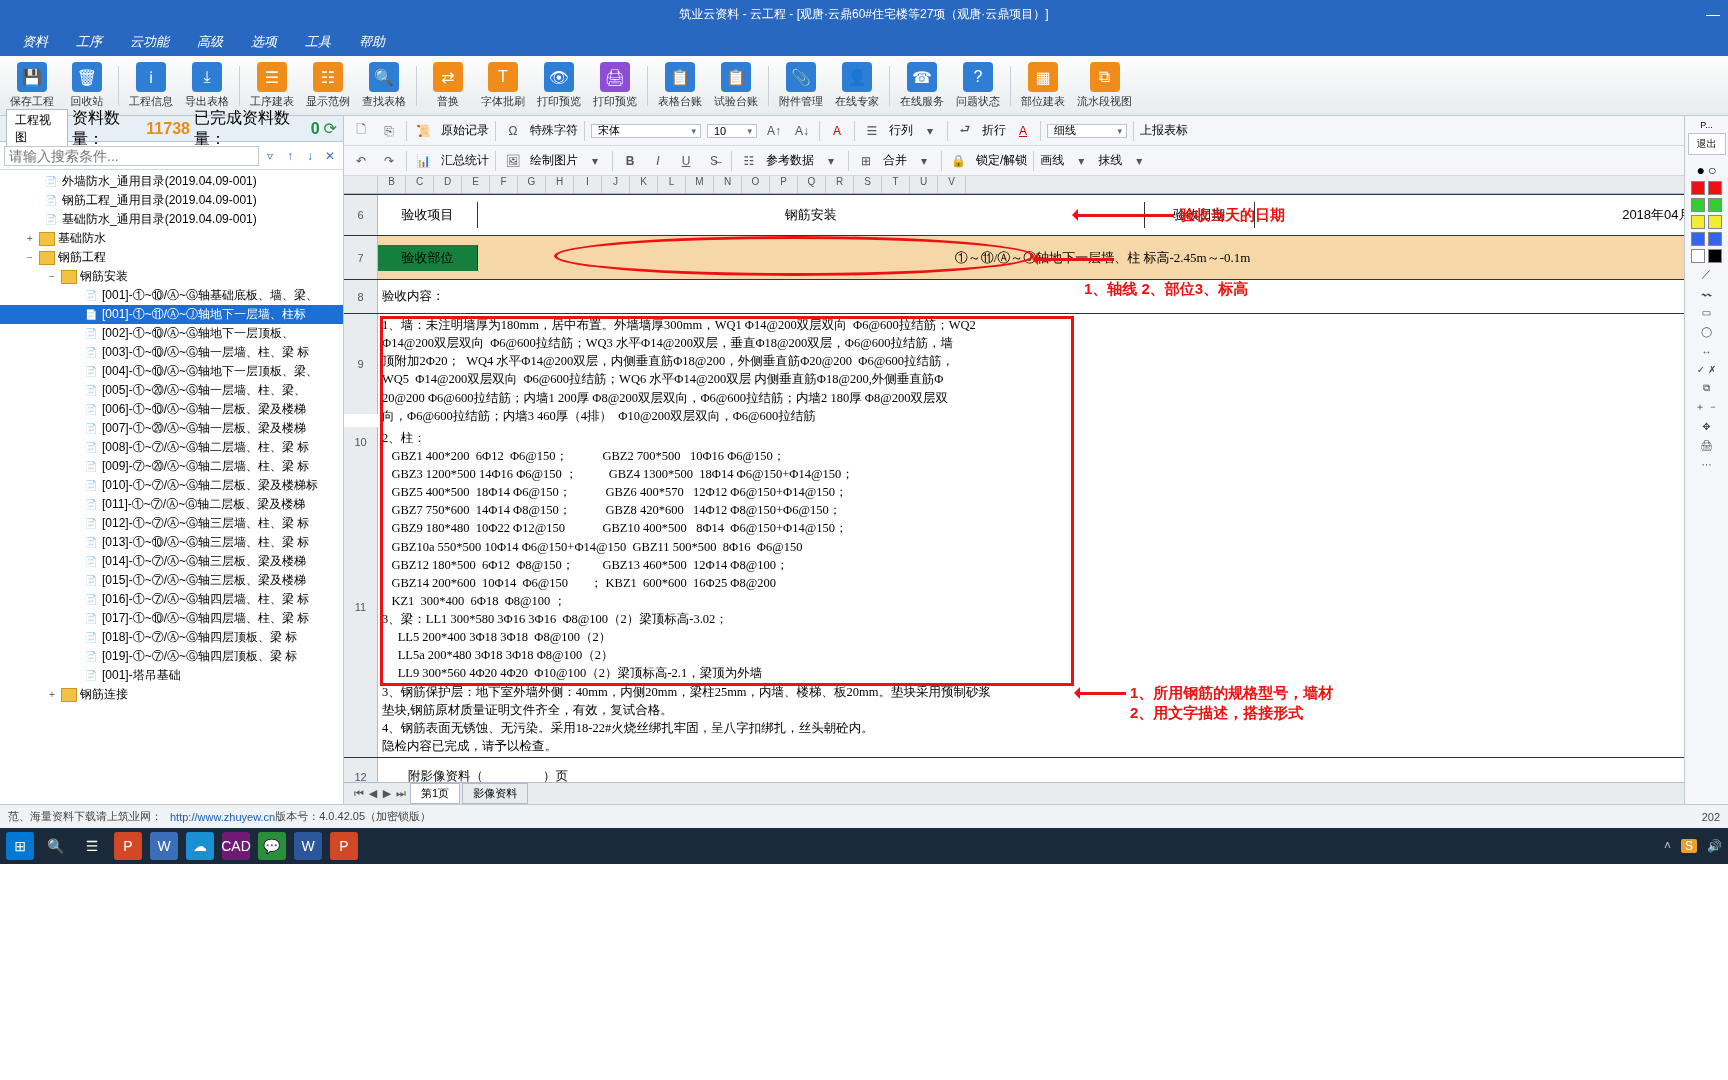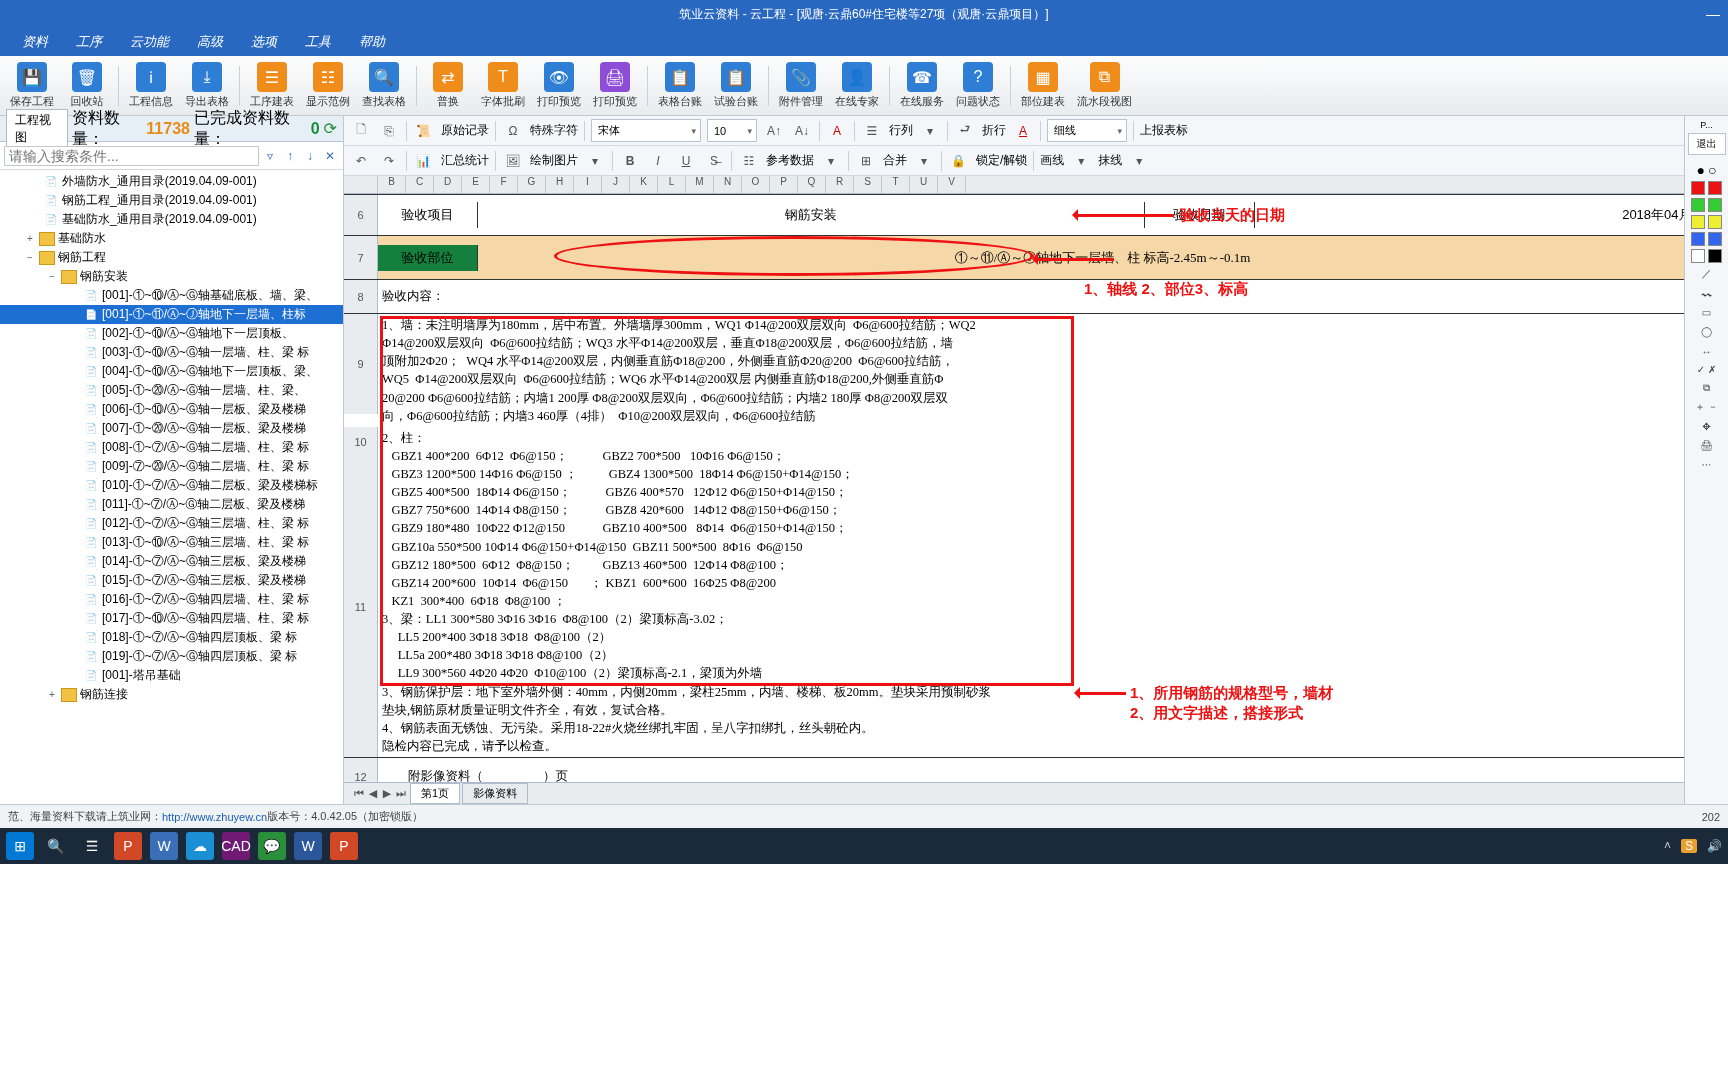--- a/index.html
+++ b/index.html
@@ -39,21 +39,21 @@
 .tree .nd.sel { background: #1e6fd4; color: #fff; }
 .tree .exp { width: 12px; font-size: 10px; color: #666; text-align: center; }
 .tree .folder { width: 16px; height: 14px; background: #f3c242; border: 1px solid #c89820; margin: 0 3px; }
 .tree .file { width: 14px; height: 14px; margin: 0 3px; display: inline-flex; align-items: center; justify-content: center; font-size: 10px; color: #2a8f3a; }
 
 
 .rightpane { flex: 1; display: flex; flex-direction: column; position: relative; }
 .ed-toolbar1 { height: 30px; background: #f4f6f9; border-bottom: 1px solid #d0d8e0; display: flex; align-items: center; padding: 0 6px; gap: 6px; font-size: 12px; }
 .ed-toolbar2 { height: 30px; background: #f4f6f9; border-bottom: 1px solid #d0d8e0; display: flex; align-items: center; padding: 0 6px; gap: 6px; font-size: 12px; }
 .ed-sm { width: 22px; height: 22px; display: flex; align-items: center; justify-content: center; cursor: pointer; color: #555; border: 1px solid transparent; }
-.ed-sel { height: 23px; border: 1px solid #b8c4d0; background: #fff; padding: 0 16px 0 6px; display: flex; align-items: center; font-size: 11px; position: relative; min-width: 70px; }
+.ed-sel { height: 14px; border: 1px solid #b8c4d0; background: #fff; padding: 0 16px 0 6px; display: flex; align-items: center; font-size: 11px; position: relative; min-width: 70px; }
 .ed-sel::after { content: "▾"; position: absolute; right: 4px; font-size: 9px; color: #666; }
 .vsep { width: 1px; height: 20px; background: #c8d0d8; }
 
 .colhdr { height: 18px; background: #e8ecef; border-bottom: 1px solid #b0bccc; display: flex; font-size: 10px; color: #555; }
 .colhdr .rh { width: 34px; border-right: 1px solid #c0c9d0; }
 .colhdr .ch { width: 28px; border-right: 1px solid #c0c9d0; text-align: center; }
 
 .sheet { flex: 1; position: relative; overflow: auto; background: #fff; }
 .row { display: flex; border-bottom: 1px solid #333; }
 .rn { width: 34px; min-width: 34px; background: #e8ecef; border-right: 1px solid #b0bccc; display: flex; align-items: center; justify-content: center; font-size: 11px; color: #555; }
@@ -76,21 +76,21 @@
 
 
 .palette { position: absolute; right: 0; top: 0; width: 44px; background: #f4f6f9; border-left: 1px solid #c0c9d0; height: 100%; display: flex; flex-direction: column; align-items: center; gap: 3px; padding-top: 4px; font-size: 10px; }
 .palette .btn-exit { width: 38px; padding: 3px 0; background: #fff; border: 1px solid #b8c4d0; text-align: center; cursor: pointer; margin-bottom: 4px; }
 .palette .sw { width: 14px; height: 14px; border: 1px solid #888; cursor: pointer; }
 .palette .row2 { display: flex; gap: 3px; }
 .palette .ico { width: 32px; height: 16px; display: flex; align-items: center; justify-content: center; cursor: pointer; color: #444; }
 
 
 .statusbar { height: 24px; background: #f0f3f6; border-top: 1px solid #c0c9d0; display: flex; align-items: center; padding: 0 8px; font-size: 11px; color: #444; }
-.statusbar a { color: #1a5fb4; }
+.statusbar a { color: #1a5fb4; margin-left: 8px; }
 
 
 .taskbar { height: 36px; background: #1a2a3a; display: flex; align-items: center; padding: 0 6px; gap: 8px; }
 .taskbar .tsk { width: 28px; height: 28px; border-radius: 3px; display: flex; align-items: center; justify-content: center; font-size: 14px; color: #fff; cursor: pointer; }
 
 </style>
 </head>
 <body>
 
 <div class="titlebar">

